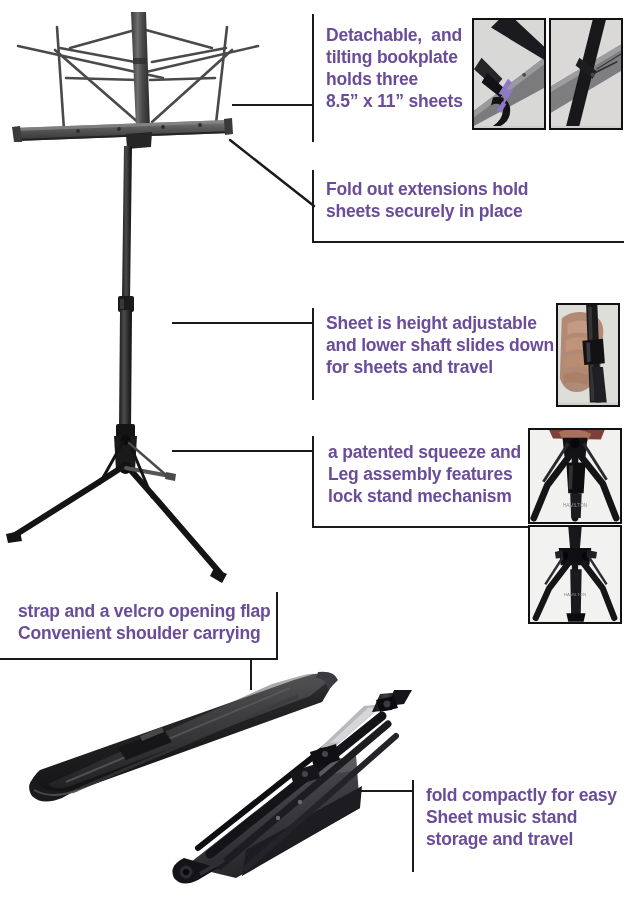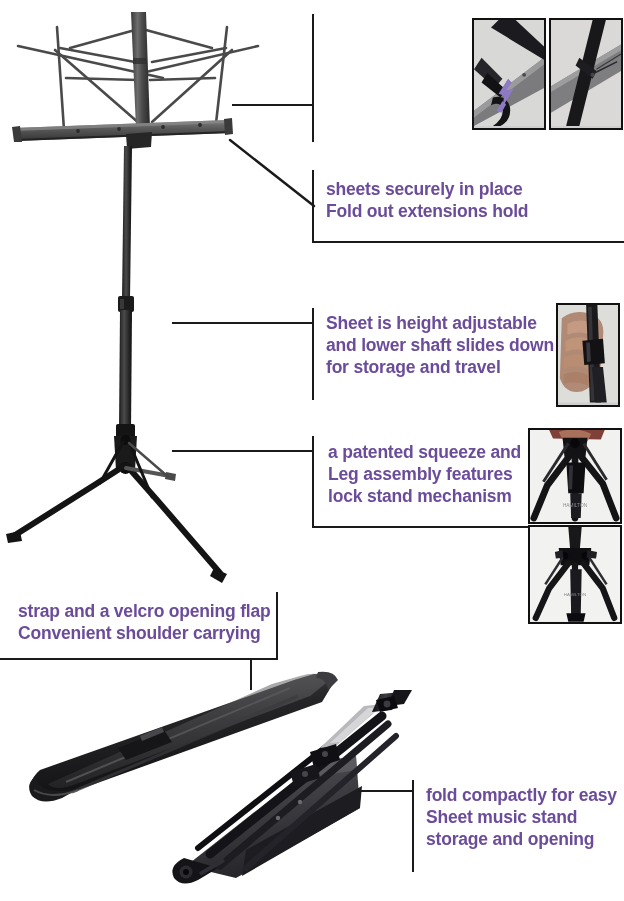--- a/index.html
+++ b/index.html
@@ -128,20 +128,26 @@
     </g>
 
     <path d="M6 534 L20 531 L22 541 L8 543 Z" fill="#141414"></path>
     <path d="M214 568 L227 574 L222 583 L210 576 Z" fill="#141414"></path>
     <path d="M166 472 L176 474 L175 481 L165 479 Z" fill="#4a4a4a"></path>
   </svg>
 
   <div class="vline" style="left:312px; top:14px; height:128px;"></div>
   <div class="hline" style="left:232px; top:104px; width:82px;"></div>
 
+  <div class="callout" style="left:326px; top:24px; width:150px;">
+    <div class="ctext">Detachable,  and</div>
+    <div class="ctext">tilting bookplate</div>
+    <div class="ctext">holds three</div>
+    <div class="ctext">8.5” x 11” sheets</div>
+  </div>
 
   <div class="photo" style="left:472px; top:18px; width:74px; height:112px;">
     <svg class="inner" viewBox="0 0 74 112" preserveAspectRatio="none">
       <rect width="74" height="112" fill="#d8d8d6"></rect>
       <path d="M0 96 L74 40 L74 72 L0 112 Z" fill="#7b7b7e"></path>
       <path d="M0 96 L74 40 L74 47 L0 103 Z" fill="#9a9a9d"></path>
       <path d="M26 0 L44 0 L74 28 L74 42 L18 8 Z" fill="#1b1b1f"></path>
       <path d="M8 40 L30 62 L22 72 L0 52 Z" fill="#26262a"></path>
       <path d="M14 56 L34 74 L28 82 L8 66 Z" fill="#121215"></path>
       <path d="M20 82 Q34 78 38 92 Q40 106 28 112 L20 112 Q32 104 30 94 Q28 86 18 90 Z" fill="#141417"></path>
@@ -163,31 +169,31 @@
     </svg>
   </div>
 
   <div class="vline" style="left:312px; top:170px; height:73px;"></div>
   <div class="hline" style="left:312px; top:241px; width:312px;"></div>
   <svg class="diag" style="left:228px; top:138px; width:90px; height:72px;">
     <line x1="2" y1="2" x2="86" y2="68" stroke="#1a1a1a" stroke-width="2.4" stroke-linecap="round"></line>
   </svg>
 
   <div class="callout" style="left:326px; top:178px; width:260px;">
+    <div class="ctext">Fold out extensions hold</div>
     <div class="ctext">sheets securely in place</div>
-    <div class="ctext">Fold out extensions hold</div>
   </div>
 
   <div class="vline" style="left:312px; top:308px; height:92px;"></div>
   <div class="hline" style="left:172px; top:322px; width:142px;"></div>
 
   <div class="callout" style="left:326px; top:312px; width:230px;">
     <div class="ctext">Sheet is height adjustable</div>
     <div class="ctext">and lower shaft slides down</div>
-    <div class="ctext">for storage and travel</div>
+    <div class="ctext">for sheets and travel</div>
   </div>
 
   <div class="photo" style="left:556px; top:303px; width:64px; height:104px;">
     <svg class="inner" viewBox="0 0 64 104" preserveAspectRatio="none">
       <rect width="64" height="104" fill="#ddddda"></rect>
 
       <path d="M4 14 Q20 2 40 12 Q50 18 48 34 L46 62 Q44 84 26 92 Q8 96 2 78 Z" fill="#b08a74"></path>
       <path d="M10 20 Q26 12 40 22 L38 34 Q24 26 10 32 Z" fill="#c49a82"></path>
       <path d="M8 38 Q24 30 40 40 L38 52 Q22 44 8 50 Z" fill="#c09478"></path>
       <path d="M6 56 Q22 48 38 58 L36 70 Q20 62 6 68 Z" fill="#b98d72"></path>
@@ -348,16 +354,16 @@
     <circle cx="128" cy="128" r="2.2" fill="#6a6a70"></circle>
     <circle cx="150" cy="112" r="2.2" fill="#6a6a70"></circle>
   </svg>
 
   <div class="vline" style="left:412px; top:780px; height:92px;"></div>
   <div class="hline" style="left:358px; top:790px; width:56px;"></div>
 
   <div class="callout" style="left:426px; top:784px; width:190px;">
     <div class="ctext">fold compactly for easy</div>
     <div class="ctext">Sheet music stand</div>
-    <div class="ctext">storage and opening</div>
+    <div class="ctext">storage and travel</div>
   </div>
 
 </div>
 
 </body></html>

